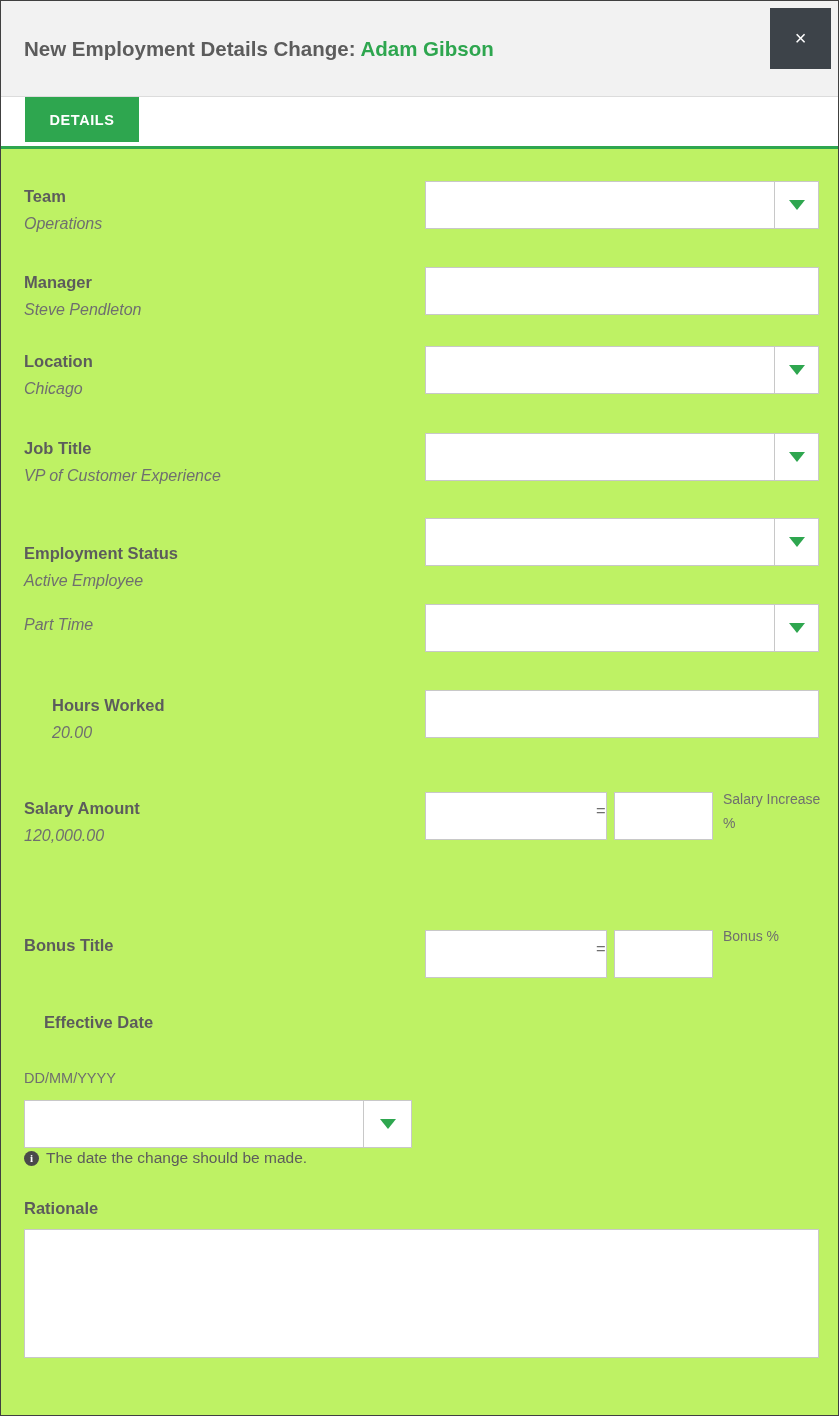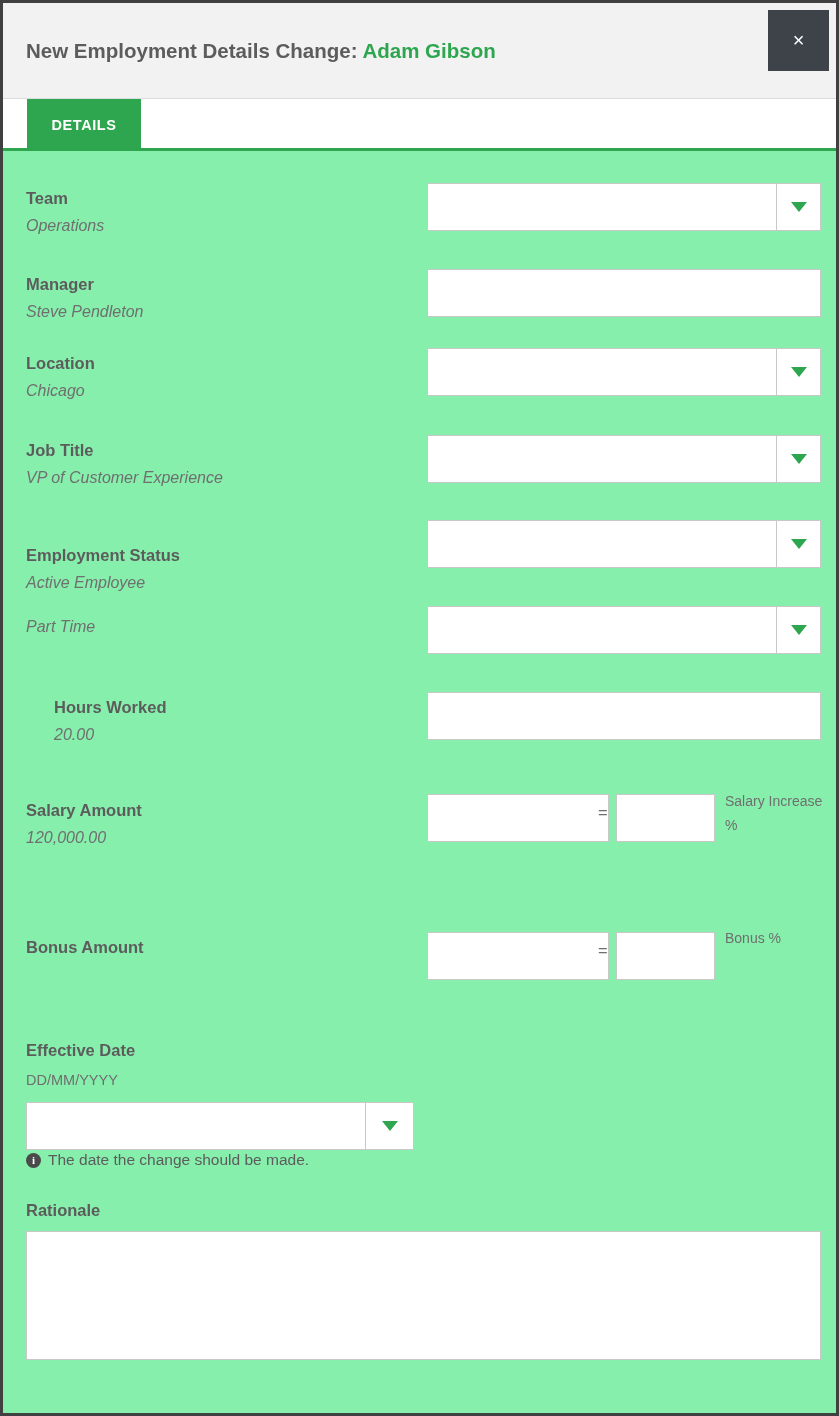--- a/index.html
+++ b/index.html
@@ -5,23 +5,23 @@
   * { box-sizing: border-box; }
   html, body {
     margin: 0; padding: 0;
     background: #ffffff;
     font-family: "Liberation Sans", sans-serif;
   }
   #page {
     position: relative;
     width: 839px;
     height: 1416px;
-    background: #86efac;
+    background: #bef264;
     overflow: hidden;
-    border: 3px solid #404040;
+    border: 1px solid #404040;
   }
   
   .modal-header {
     position: relative;
     height: 96px;
     background: #f2f2f2;
     border-bottom: 1px solid #dcdcdc;
   }
   .modal-title {
     position: absolute;
@@ -55,21 +55,21 @@
   .tab-bar {
     position: relative;
     height: 52px;
     background: #ffffff;
     border-bottom: 3px solid #2ea64f;
   }
   .tab {
     position: absolute;
     left: 24px;
     top: 0;
-    height: 52px;
+    height: 45px;
     min-width: 114px;
     background: #2ea64f;
     color: #ffffff;
     font-size: 14.5px;
     font-weight: bold;
     letter-spacing: 0.6px;
     display: flex;
     align-items: center;
     justify-content: center;
     padding: 0 24px;
@@ -323,30 +323,30 @@
         <div class="label-value">120,000.00</div>
       </div>
       <div class="field small-field" style="left:424px; top:643px;"></div>
       <div class="eq-sign" style="left:595px; top:652px;">=</div>
       <div class="field tiny-field" style="left:613px; top:643px;"></div>
       <div class="suffix-text" style="left:722px; top:638px;">Salary Increase %</div>
     </div>
 
     <div class="row">
       <div class="label-block" style="top:785px;">
-        <div class="label-title">Bonus Amount</div>
+        <div class="label-title">Bonus Title</div>
       </div>
       <div class="field small-field" style="left:424px; top:781px;"></div>
       <div class="eq-sign" style="left:595px; top:790px;">=</div>
       <div class="field tiny-field" style="left:613px; top:781px;"></div>
       <div class="suffix-text" style="left:722px; top:775px;">Bonus %</div>
     </div>
 
     <div class="row">
-      <div class="date-label" style="top:890px;">Effective Date</div>
+      <div class="date-label" style="top:864px;margin-left:20px;">Effective Date</div>
       <div class="date-format" style="top:921px;">DD/MM/YYYY</div>
       <div class="date-field" style="top:951px;">
         <div class="date-arrow">
             <span class="caret"></span>
           </div>
       </div>
       <div class="hint" style="top:1000px;">
         <span class="info-icon">i</span>
         <span>The date the change should be made.</span>
       </div>

